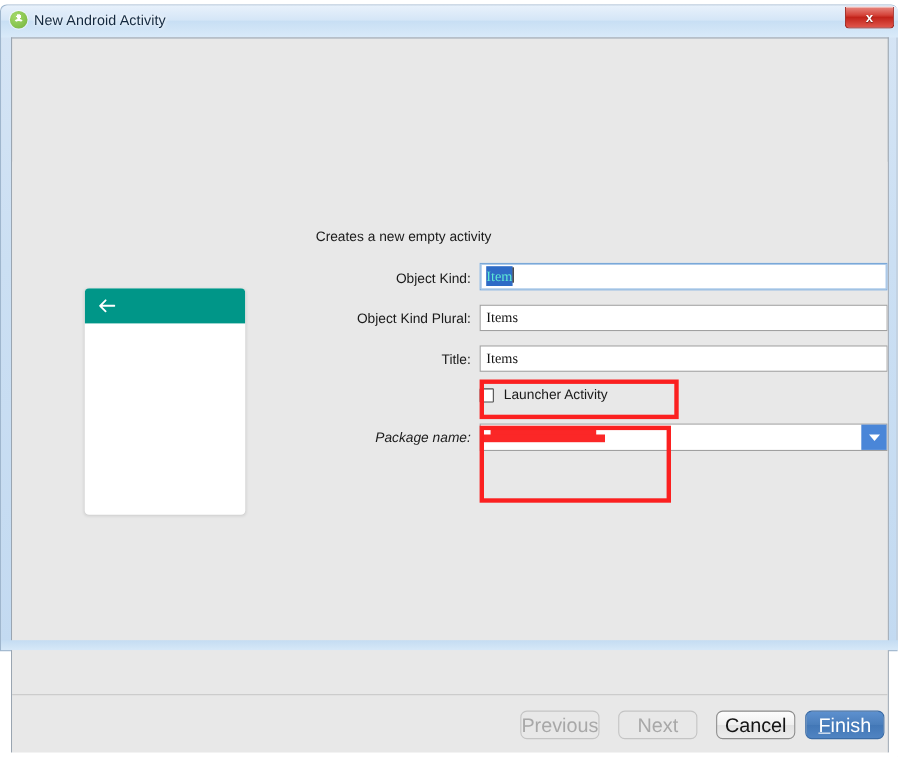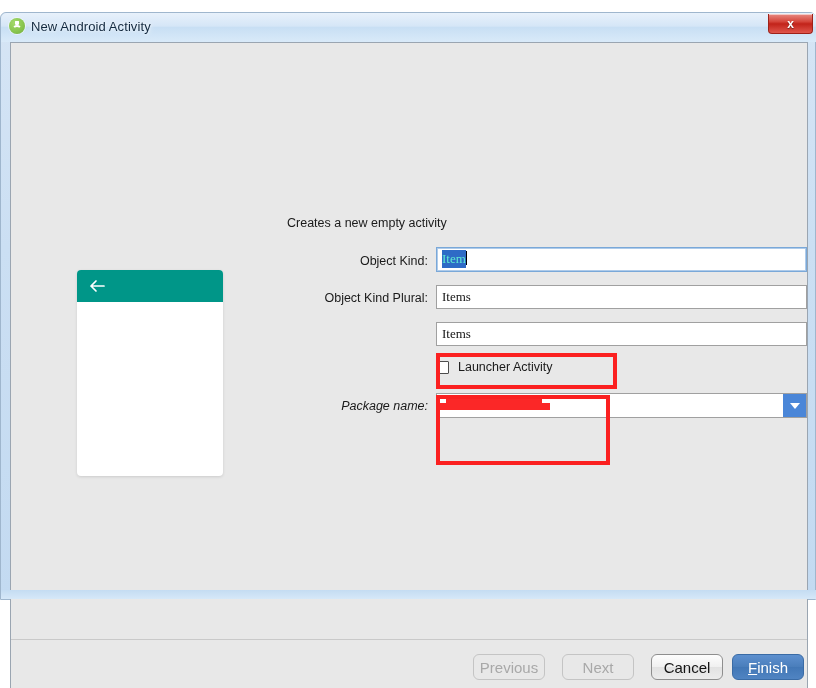--- a/index.html
+++ b/index.html
@@ -10,21 +10,21 @@
   body {
     width: 816px;
     height: 688px;
     font-family: "Liberation Sans", sans-serif;
     overflow: hidden;
   }
 
   
   .window {
     position: absolute;
-    left: 0; top: 12px;
+    left: 0; top: 4px;
     width: 816px;
     height: 588px;
     box-sizing: border-box;
     background: linear-gradient(to bottom, #d6e5f5 0%, #cbdff3 40%, #c3daf1 100%);
     border: 1px solid #9fb6cd;
     border-radius: 6px 6px 0 0;
   }
 
   .titlebar {
     position: absolute;
@@ -356,21 +356,21 @@
     width: 796px;
     height: 52px;
     background: #e8e8e8;
     border-top: 1px solid #c9c9c9;
   }
   .btn {
     position: absolute;
     top: 14px;
     height: 26px;
     box-sizing: border-box;
-    font-size: 15px;
+    font-size: 18px;
     display: flex;
     align-items: center;
     justify-content: center;
     border-radius: 6px;
     white-space: nowrap;
   }
   .btn-disabled {
     background: #e8e8e8;
     border: 1px solid #c4c4c4;
     color: #a8a8a8;
@@ -437,20 +437,21 @@
       <div class="desc">Creates a new empty activity</div>
 
       <div class="field-label lbl-kind">Object Kind:</div>
       <div class="textfield tf-kind">
         <span class="selected-text">Item</span><span class="caret"></span>
       </div>
 
       <div class="field-label lbl-plural">Object Kind Plural:</div>
       <div class="textfield tf-plural">Items</div>
 
+      <div class="field-label lbl-title">Title:</div>
       <div class="textfield tf-title">Items</div>
 
       <div class="checkbox-row">
         <div class="checkbox-box"></div>
         <div class="checkbox-label">Launcher Activity</div>
       </div>
 
       <div class="field-label lbl-pkg">Package name:</div>
       <div class="combo">
         <div class="combo-value"></div>

